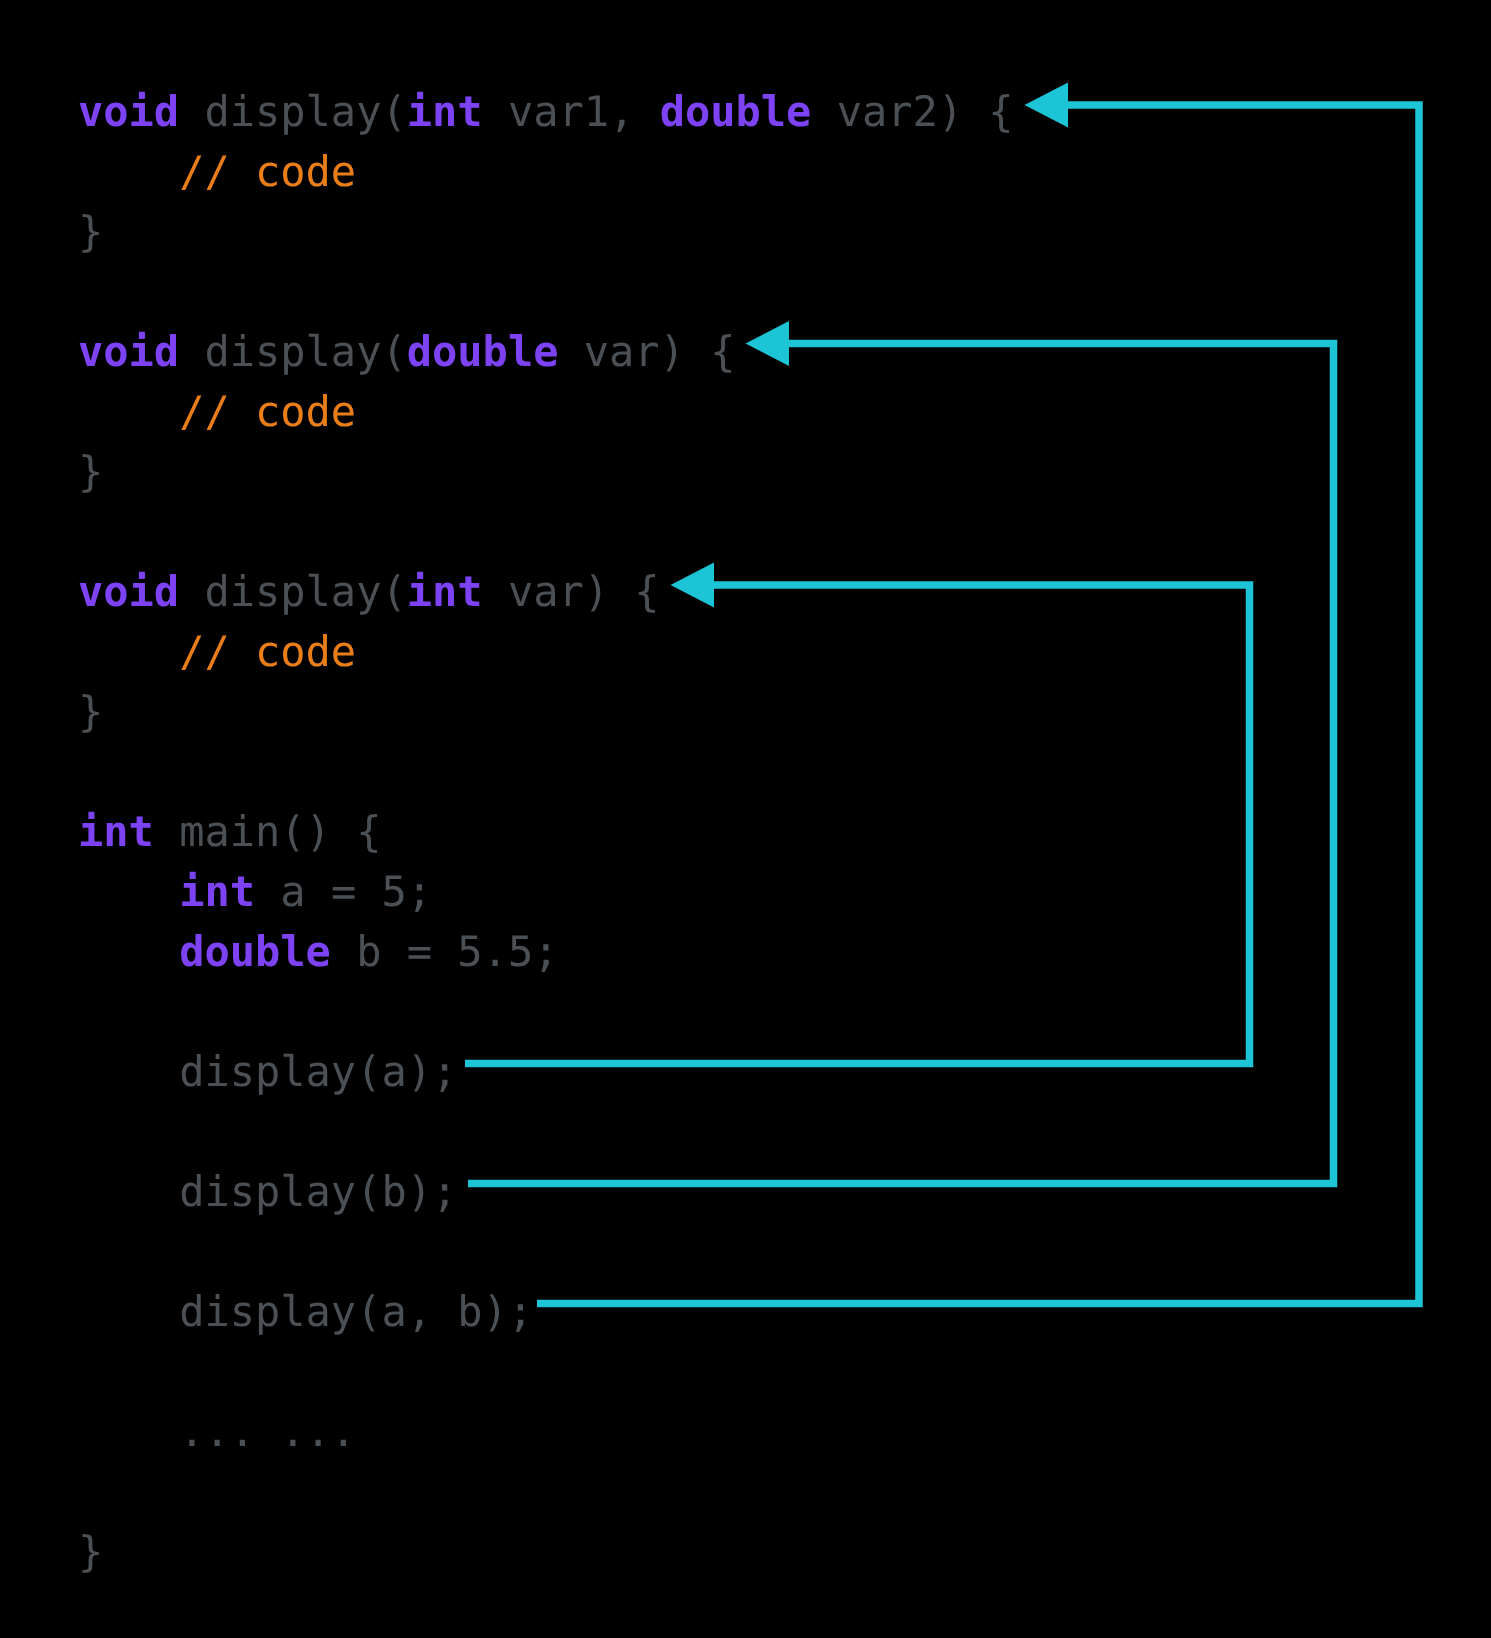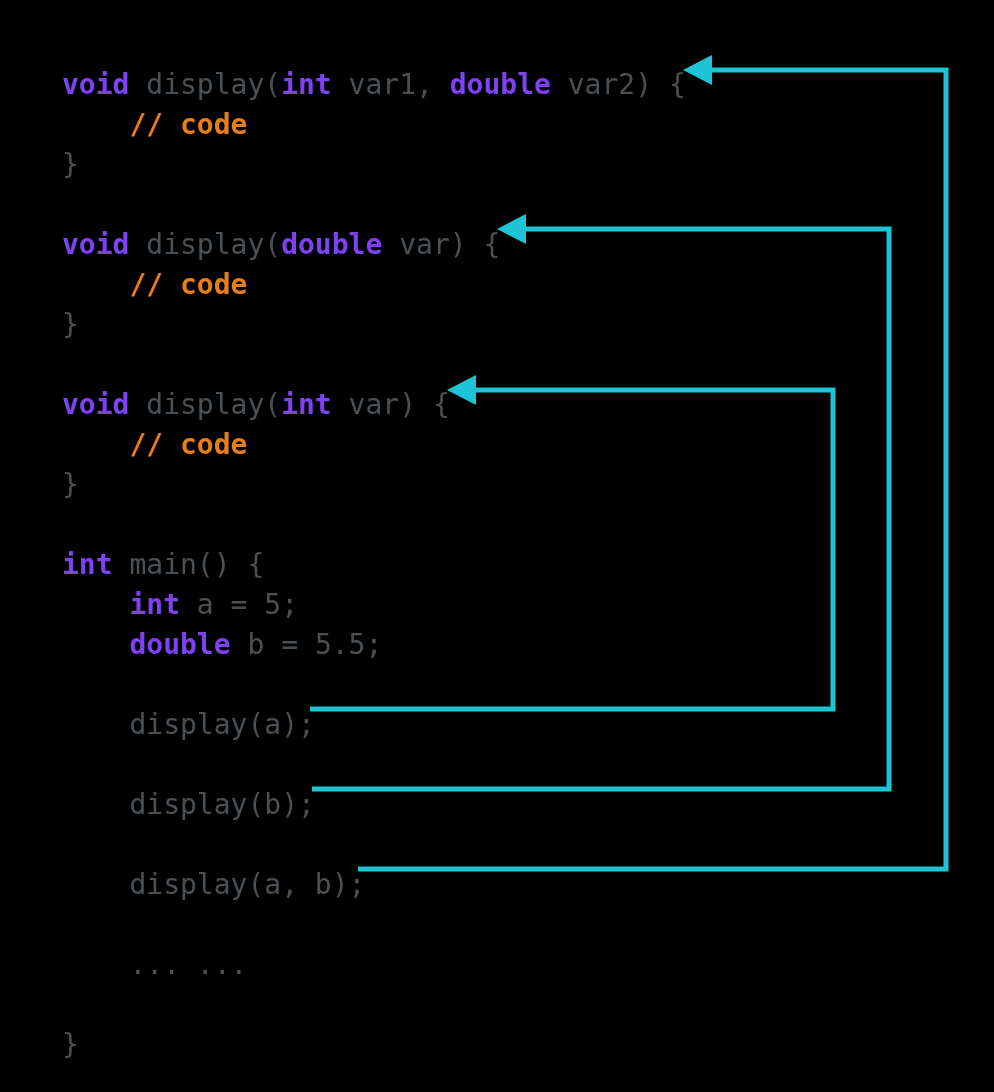--- a/index.html
+++ b/index.html
@@ -17,32 +17,32 @@
   #canvas {
     position: absolute;
     left: 0; top: 0;
     width: 994px;
     height: 1092px;
   }
   #code {
     position: absolute;
     left: 46px;
     top: 49px;
-    margin: 16px;
+    margin: 6px;
     font-family: "DejaVu Sans Mono", monospace;
     font-size: 28px;
     line-height: 40px;
     white-space: pre;
   }
   .code-line {
     height: 40px;
     white-space: pre;
   }
   .tok-keyword { font-weight: bold; }
-  .tok-comment { font-weight: bold; }
+  .tok-comment { font-weight: normal; }
   .tok-plain   { font-weight: normal; }
   #arrows {
     position: absolute;
     left: 0; top: 0;
     width: 994px;
     height: 1092px;
     pointer-events: none;
   }
 </style>
 </head>

